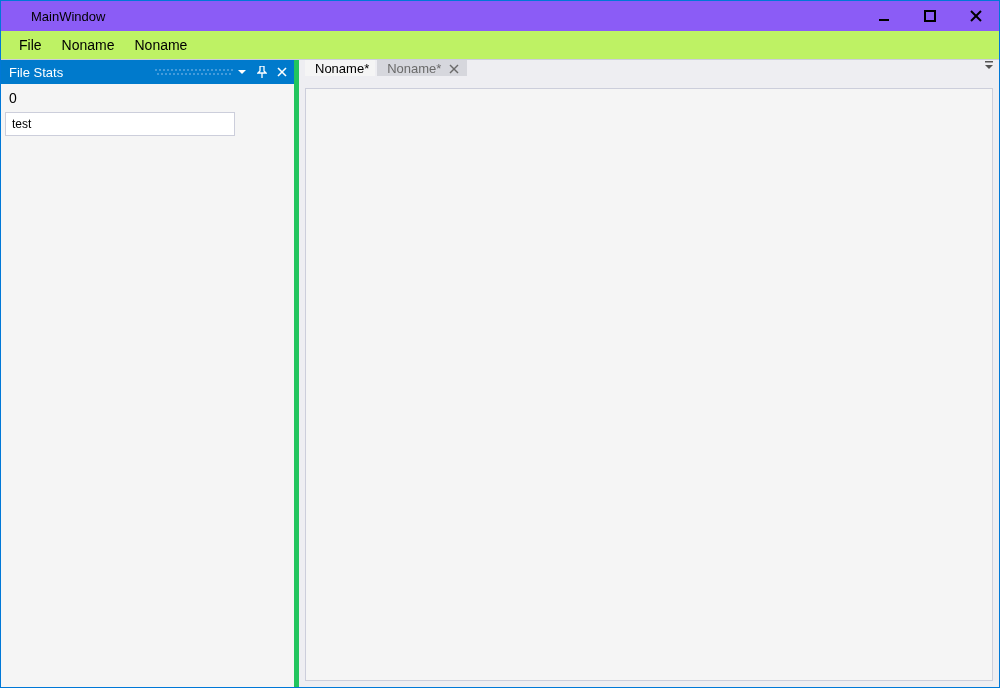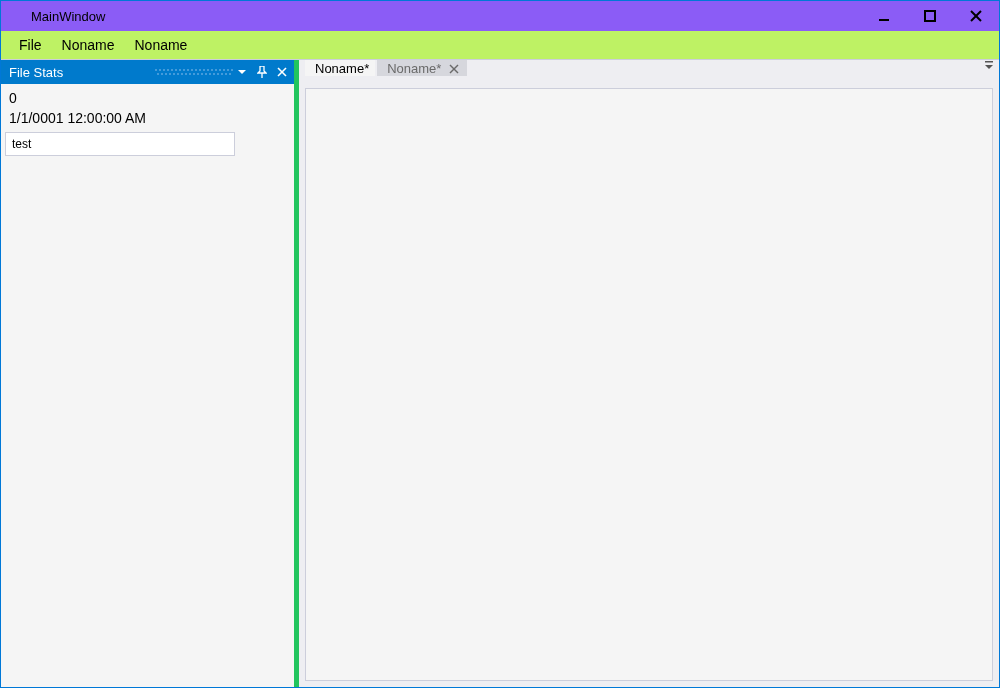--- a/index.html
+++ b/index.html
@@ -276,21 +276,20 @@
         <div class="hdr-icon">
           <svg width="10" height="10" viewBox="0 0 10 10">
             <line x1="1" y1="1" x2="9" y2="9" stroke="#fff" stroke-width="1.6"></line>
             <line x1="9" y1="1" x2="1" y2="9" stroke="#fff" stroke-width="1.6"></line>
           </svg>
         </div>
       </div>
     </div>
     <div class="sidepanel-body">
       <div class="stat-line">0</div>
-      <div class="stat-line">1/1/0001 12:00:00 AM</div>
       <div class="stat-input">
         <input type="text" value="test" style="">
       </div>
     </div>
   </div>
 
   <div class="docarea">
     <div class="tabstrip">
       <div class="doc-tab active">
         <span>Noname*</span>

